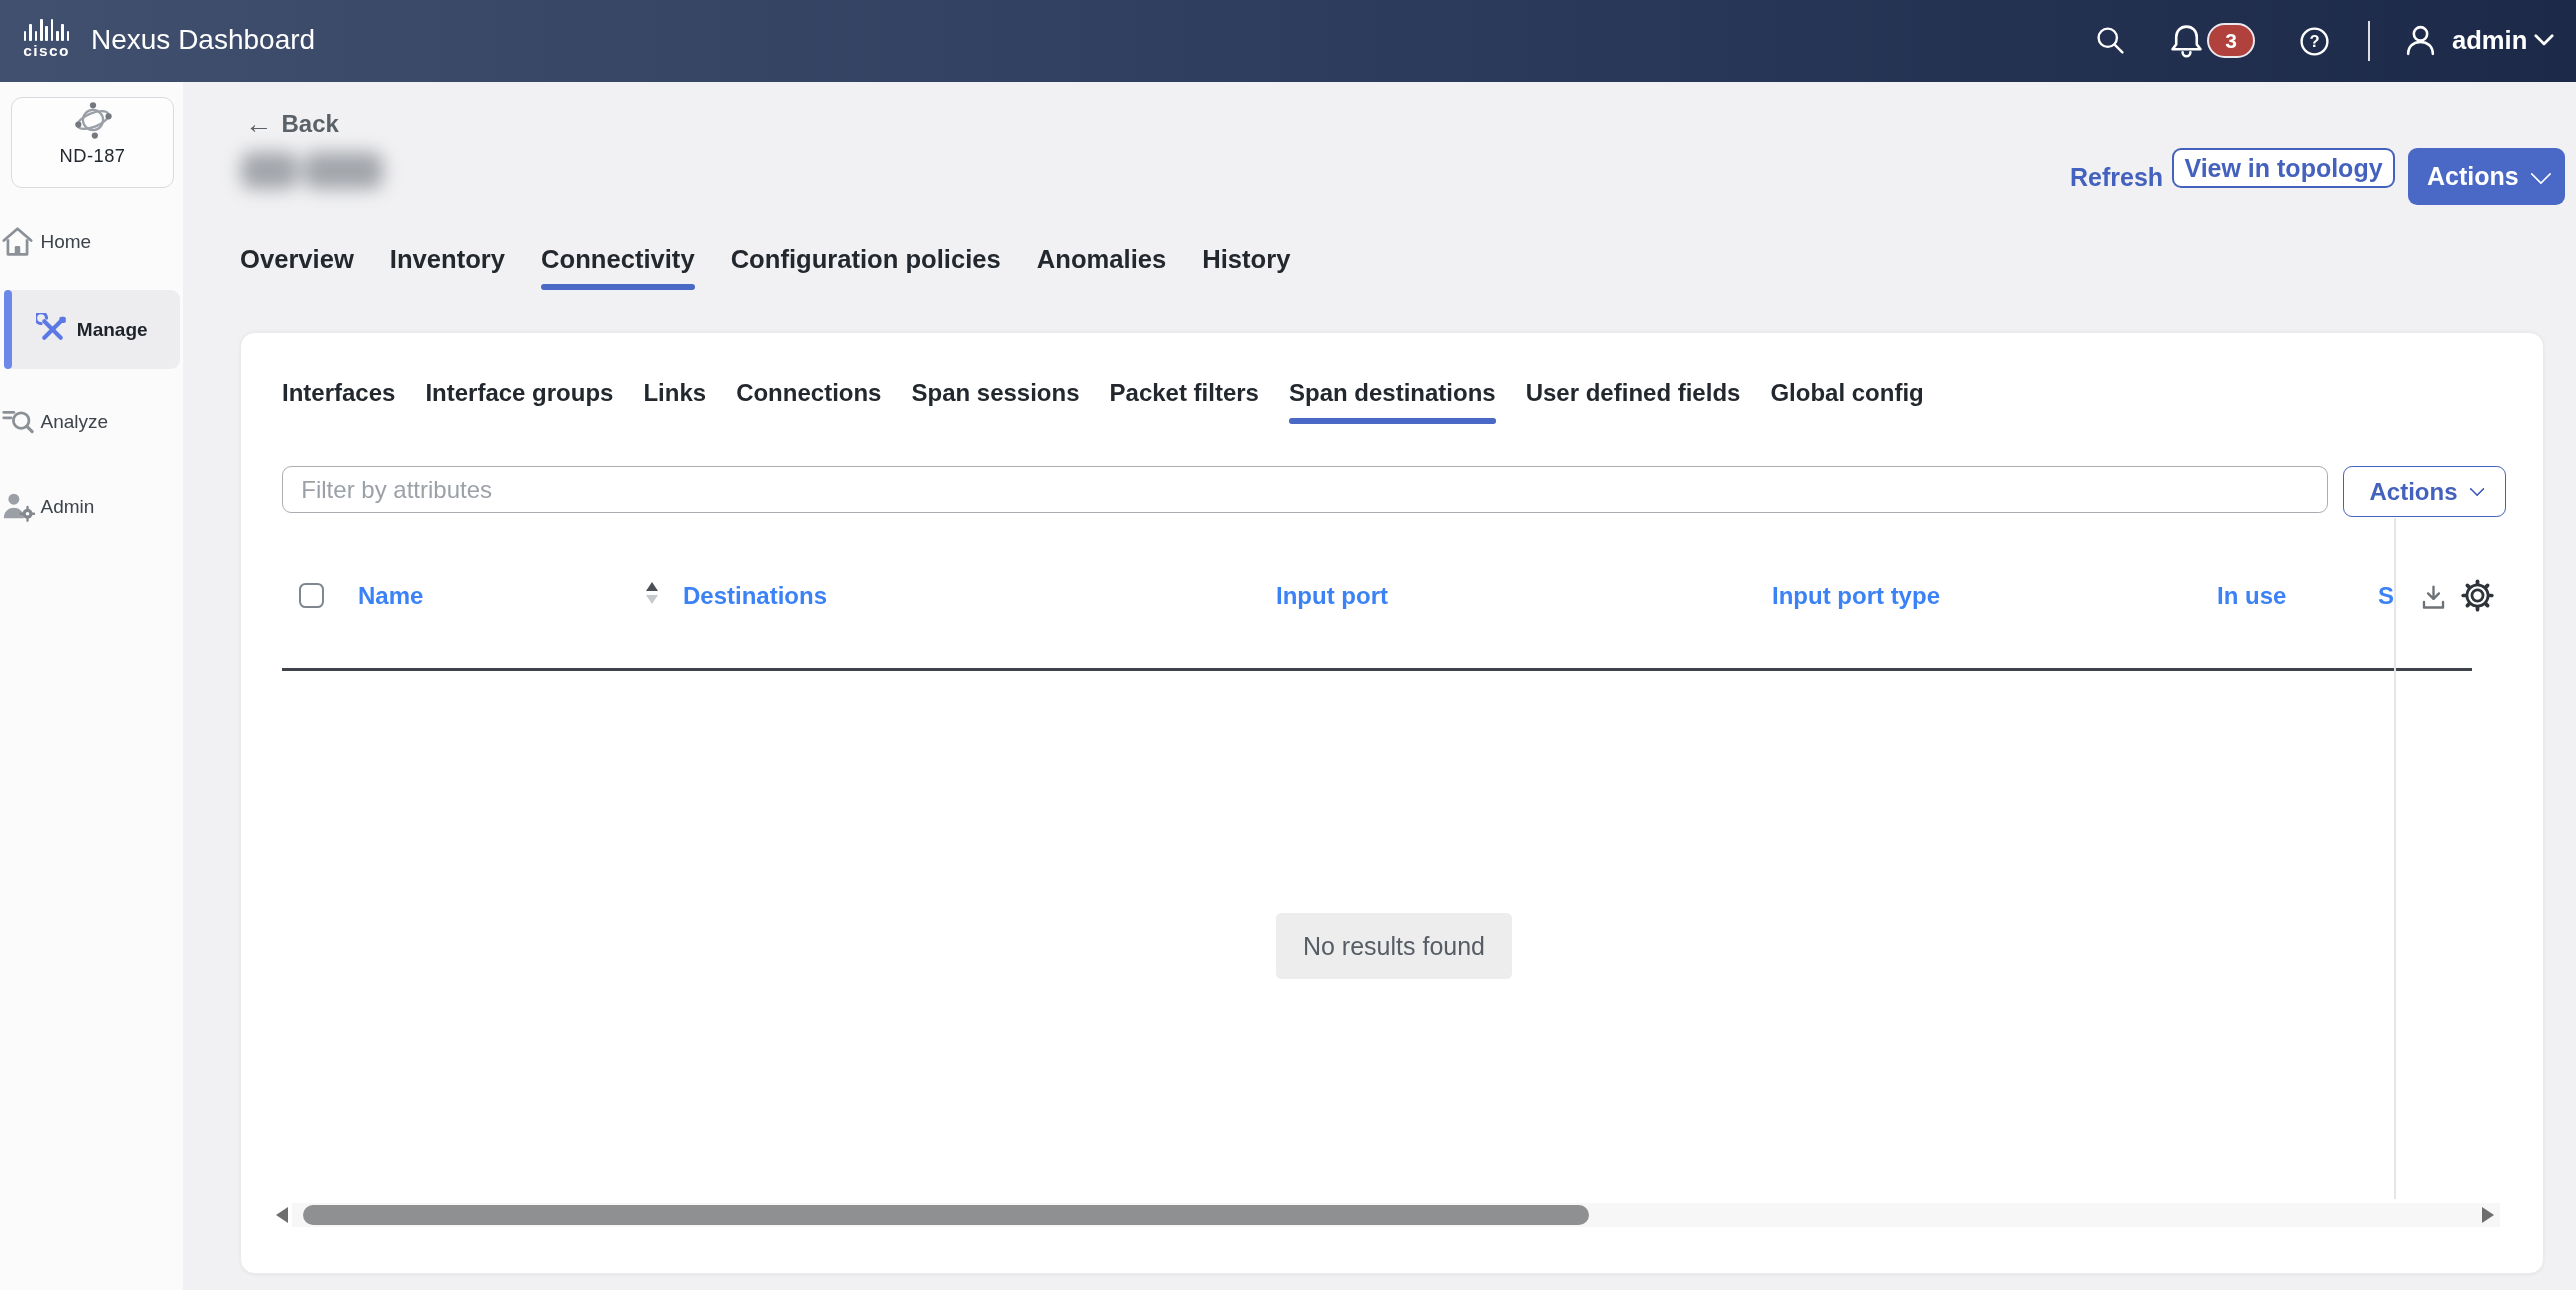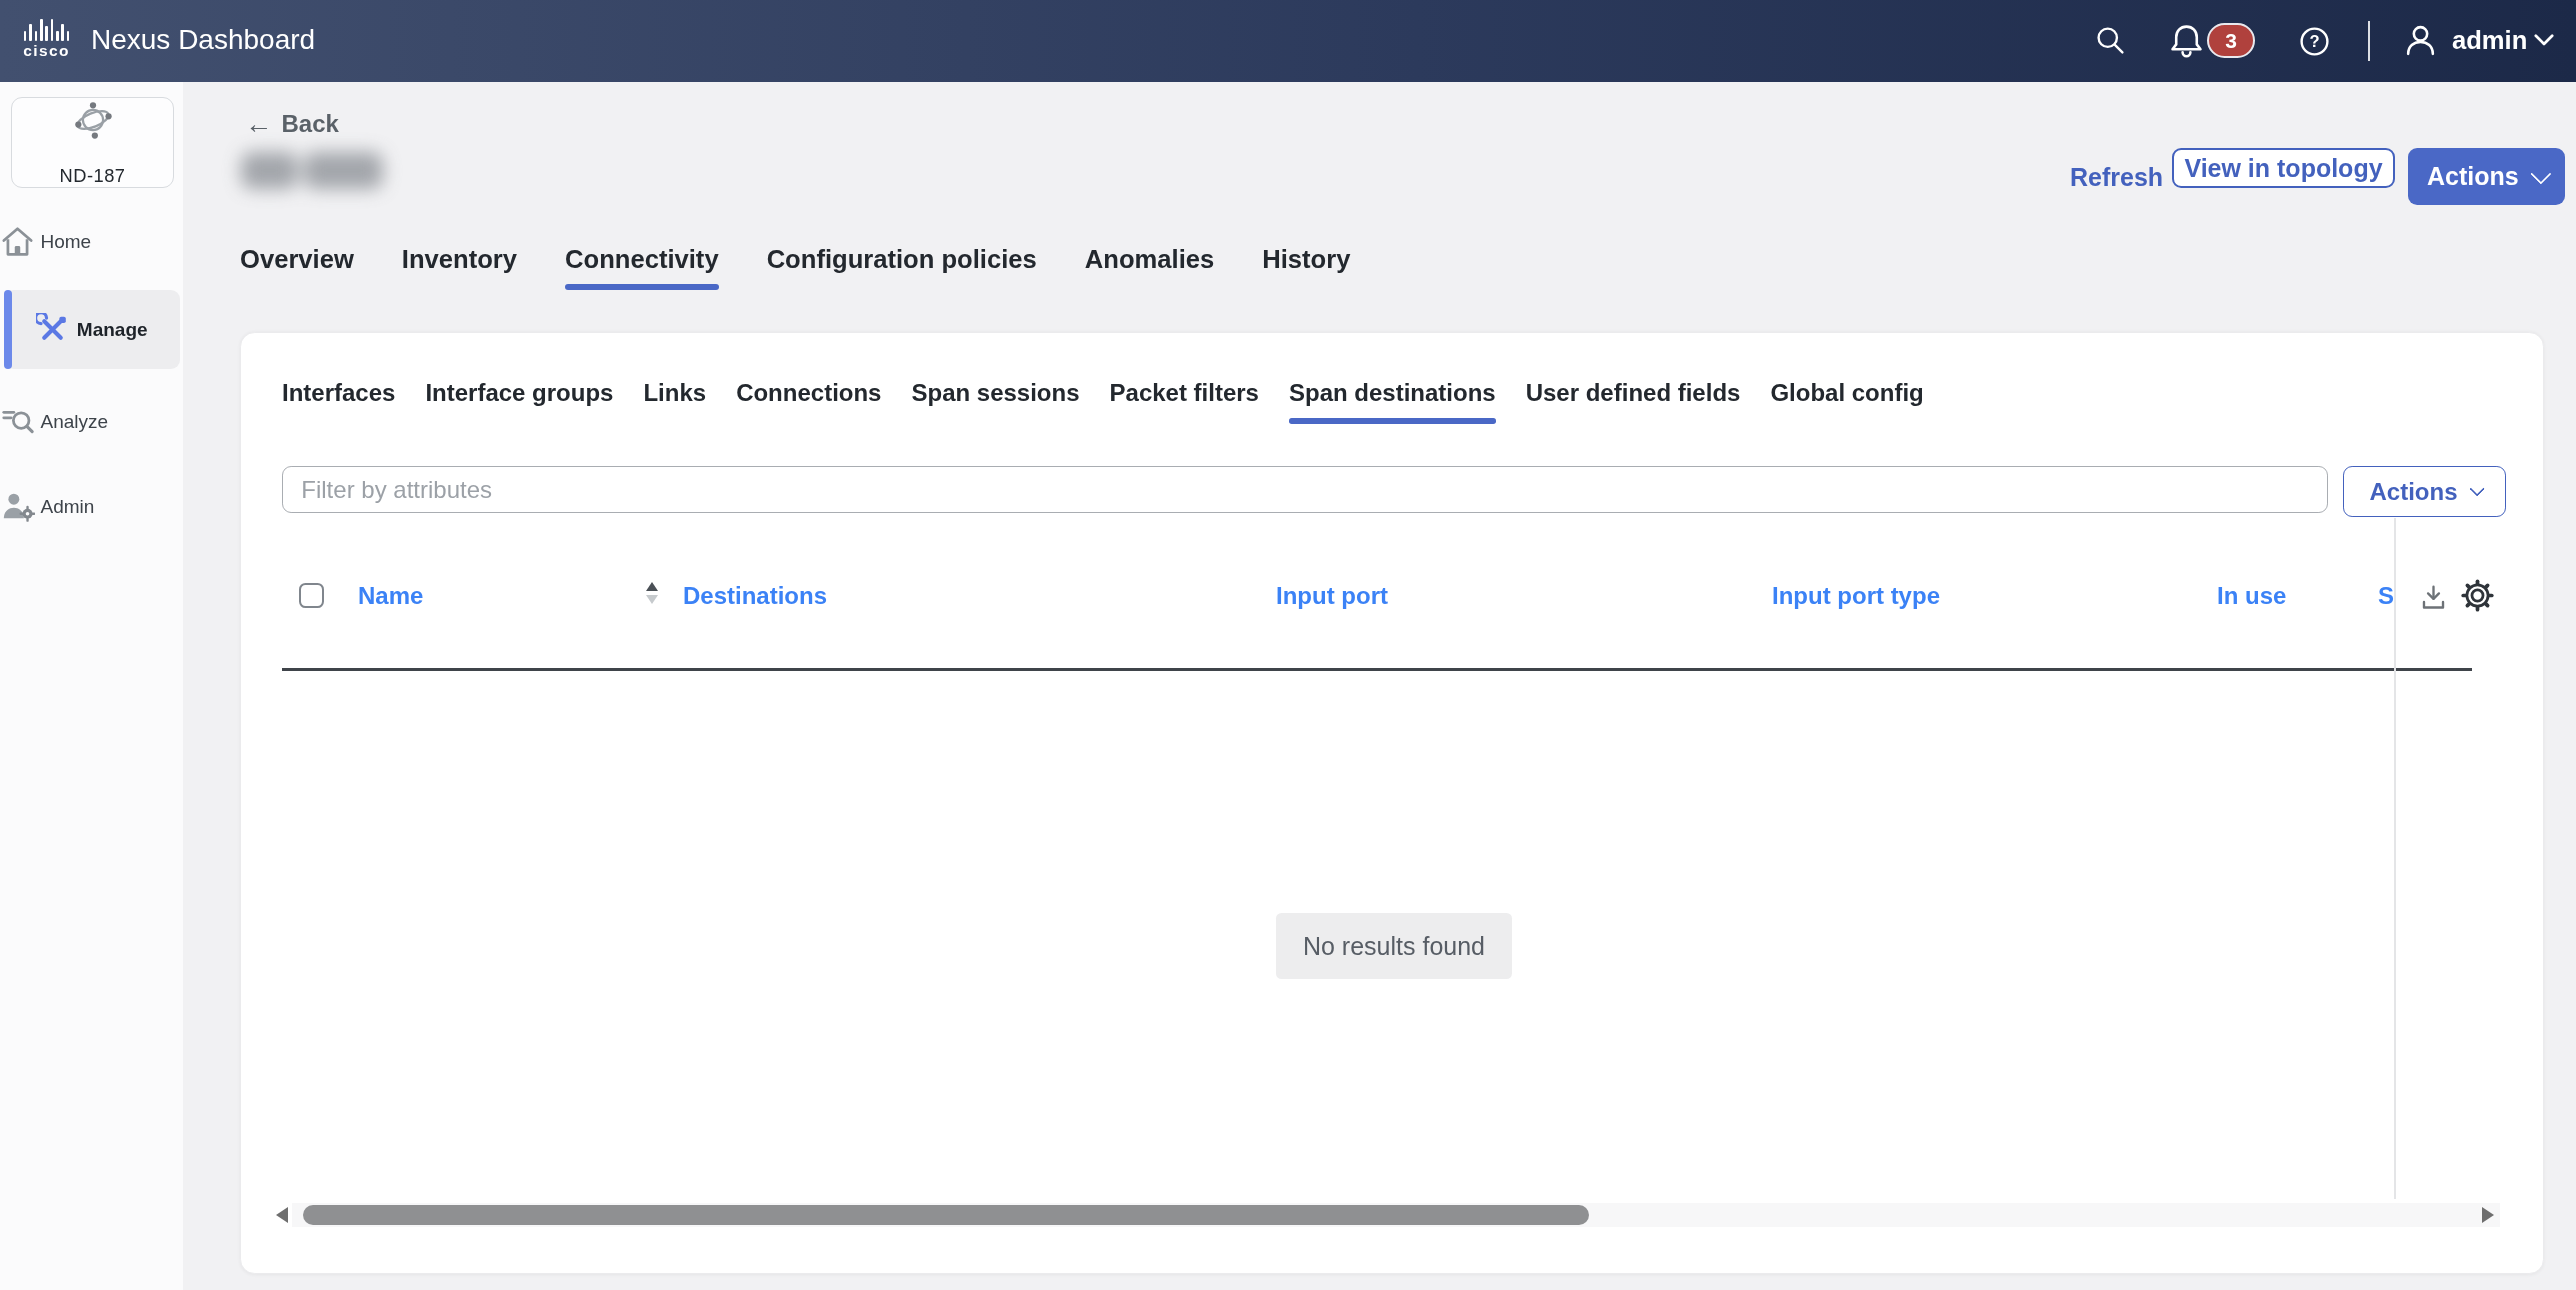--- a/index.html
+++ b/index.html
@@ -28,21 +28,21 @@
     color:#fff; font-size:21px; font-weight:bold;
     display:flex; align-items:center; justify-content:center;
   }
   .tb-divider { position:absolute; left:2368px; top:21px; width:1.8px; height:40px; background:rgba(255,255,255,.85); }
   .tb-user { position:absolute; left:2452px; top:25.6px; color:#fff; font-size:25.6px; font-weight:bold; }
   
   .sidebar { position:absolute; left:0; top:82px; width:183px; height:1208px; background:#fbfbfc; }
   .nd-tile {
     position:absolute; left:11px; top:14.6px; width:163px; height:91px;
     background:#fdfdfe; border:0.9px solid #d8dbdf; border-radius:11px;
-    display:flex; flex-direction:column; align-items:center; justify-content:space-between; gap:3.7px;
+    display:flex; flex-direction:column; align-items:center; justify-content:flex-start; gap:3.7px;
     cursor:pointer;
   }
   .nd-label { font-size:18.3px; font-weight:500; letter-spacing:0.5px; color:#23282e; }
   .nav-item {
     position:absolute; left:0; width:183px;
     display:flex; flex-direction:row; align-items:center; gap:5.5px;
     cursor:pointer;
   }
   .nav-label { font-size:19px; color:#3d434a; font-weight:500; }
   .nav-item.selected-bg {
@@ -63,21 +63,21 @@
     display:flex; align-items:center; justify-content:center; gap:11px; cursor:pointer;
   }
   .hdr-topology { left:2172px; top:148px; width:223px; height:40px; }
   .hdr-actions {
     position:absolute; left:2408px; top:148px; width:157px; height:57px;
     background:#4a68c6; border-radius:9.1px; color:#fff; font-size:25px; font-weight:bold;
     display:flex; align-items:center; justify-content:center; gap:12.8px; cursor:pointer;
   }
   .chev { width:14.6px; height:14.6px; border-right:2.7px solid currentColor; border-bottom:2.7px solid currentColor; transform:rotate(45deg) translateY(-3.7px); border-radius:0.9px; }
   
-  .tabs { position:absolute; left:240px; top:245px; display:flex; gap:48px; }
+  .tabs { position:absolute; left:240px; top:245px; display:flex; gap:36px; }
   .tab { font-size:25.6px; font-weight:bold; color:#23282e; cursor:pointer; padding-bottom:11px; }
   .tab.active::after { content:""; display:block; height:6.4px; background:#4a68c6; border-radius:3.7px; margin-top:10px; margin-bottom:-16.5px; }
   
   .card {
     position:absolute; left:240px; top:332px; width:2304px; height:942px;
     background:#fff; border-radius:14.6px; border:0.9px solid #ebebed;
     box-shadow:0 0.9px 3.7px rgba(0,0,0,.05);
   }
   .subtabs { position:absolute; left:41px; top:46px; display:flex; gap:30px; }
   .subtab { font-size:24px; font-weight:bold; color:#23282e; cursor:pointer; }

